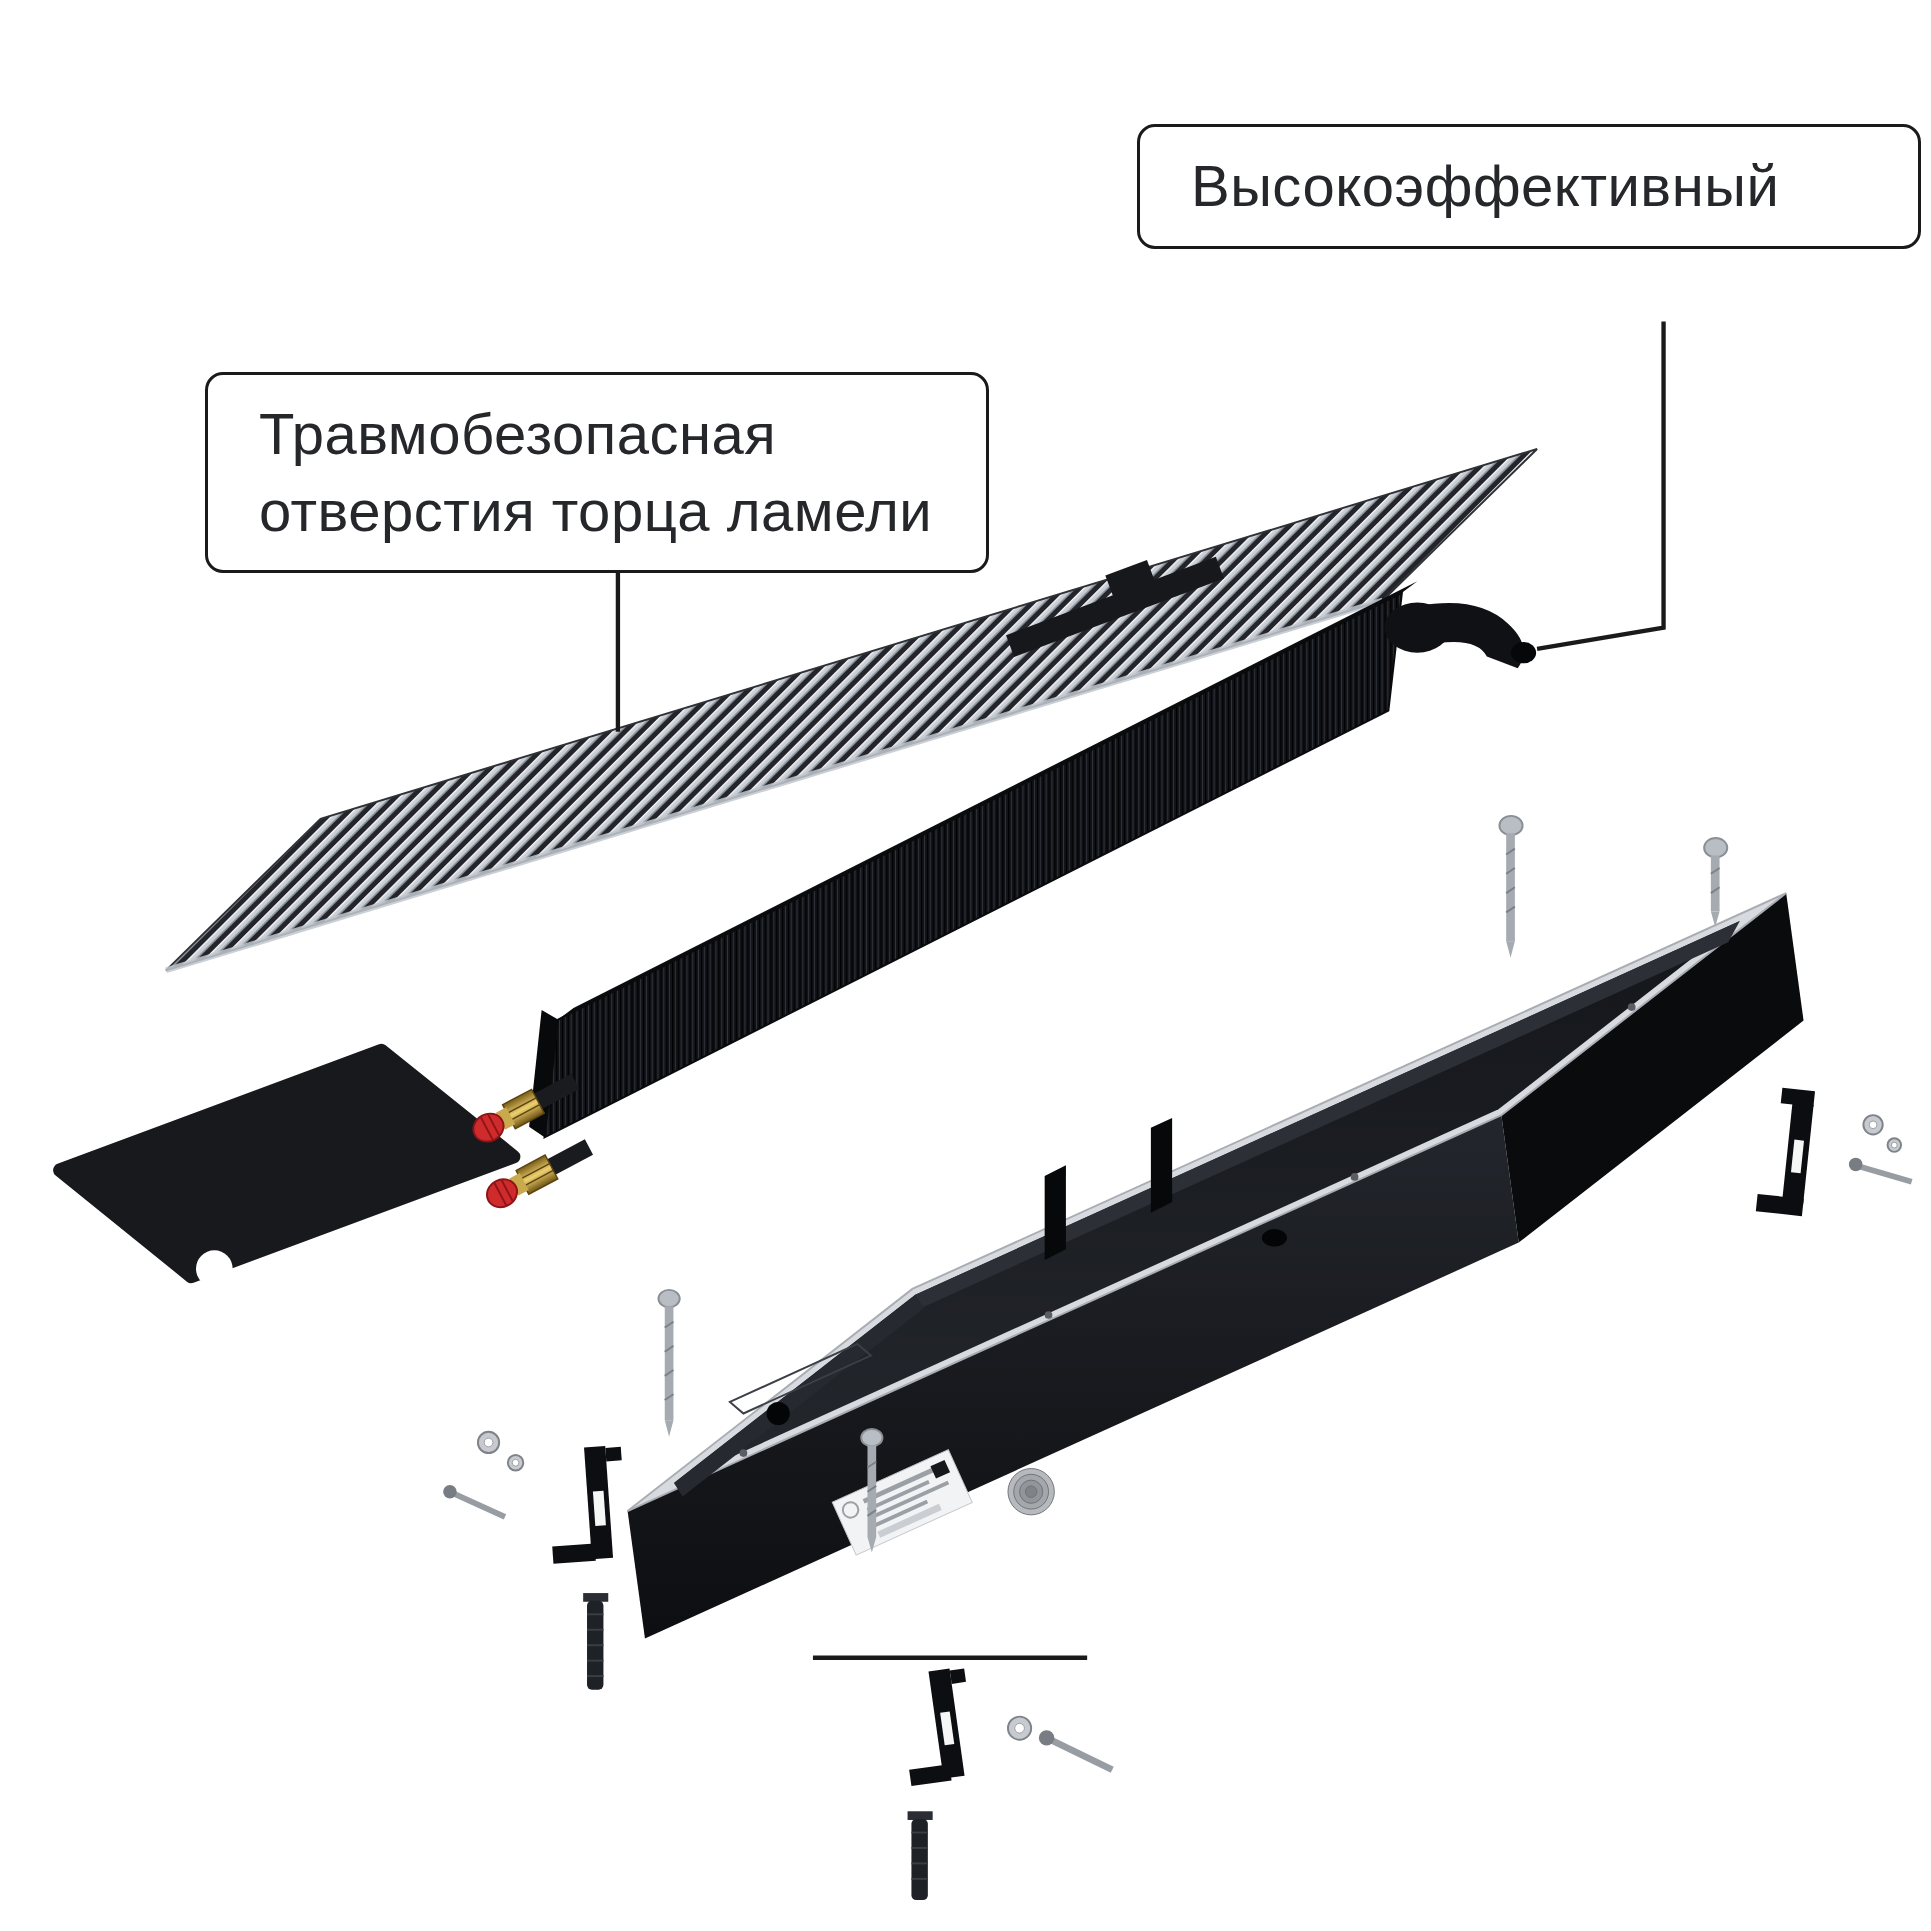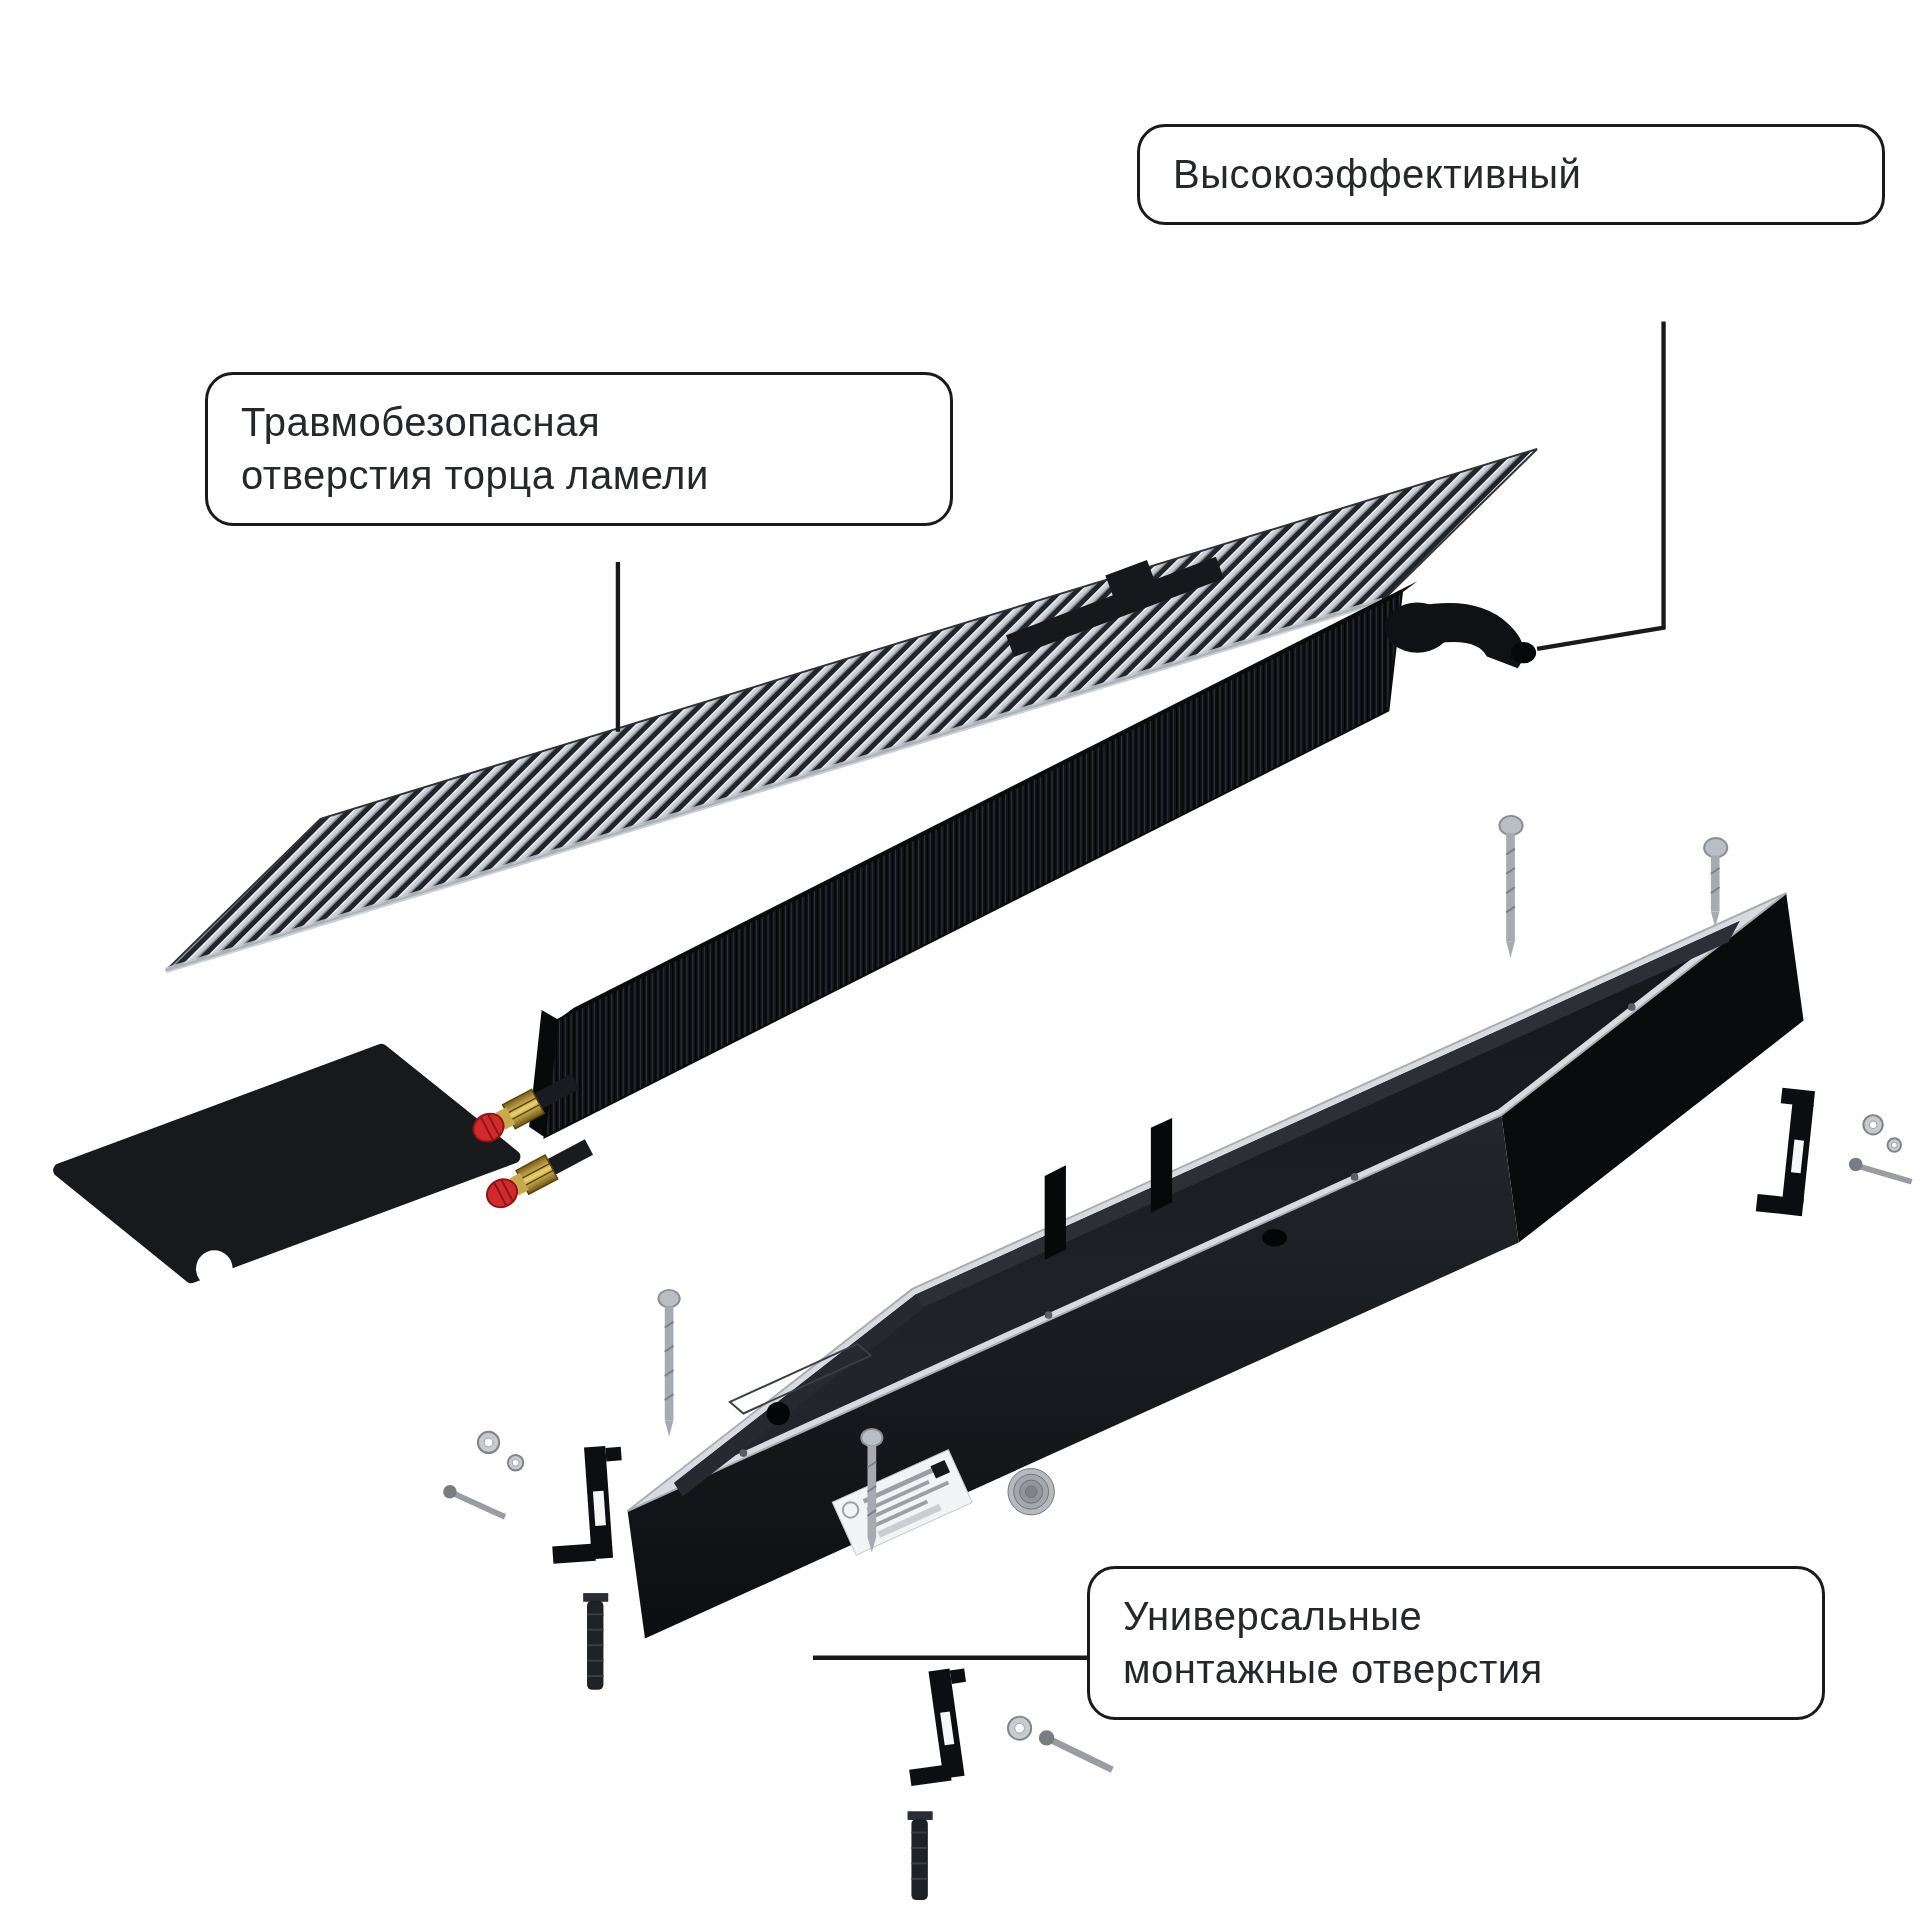--- a/index.html
+++ b/index.html
@@ -6,22 +6,22 @@
     --outline:#1a1a1a; --text:#25272a; --bg:#ffffff;
     --slat:#c9ced5; --body:#16181c; --rim:#d7dadf; --brass:#d9b85c; --capred:#cf2b2c;
   }
   html,body{margin:0;padding:0;background:var(--bg);}
   .stage{position:relative;width:1931px;height:1931px;background:var(--bg);overflow:hidden;
          font-family:"Liberation Sans",sans-serif;}
   .stage svg{position:absolute;left:0;top:0;}
   .leader{stroke:var(--outline);stroke-width:4.5;fill:none;}
   .callout{
     position:absolute; background:var(--bg);
-    border:3.9px solid var(--outline); border-radius:28px;
-    padding:21px 33px; font-size:40px; line-height:1.32; color:var(--text);
+    border:3.9px solid var(--outline); border-radius:18px;
+    padding:21px 51px; font-size:58px; line-height:1.32; color:var(--text);
     letter-spacing:0.5px; white-space:nowrap;
   }
   .callout span{display:block;}
 </style>
 </head>
 <body>
 
 <div class="stage">
 
 <svg width="1931" height="1931" viewBox="0 0 2000 2000">
@@ -257,19 +257,15 @@
 
 <div class="callout" style="left:1137px;top:124px;min-width:676px;">
   <span>Высокоэффективный</span>
 </div>
 
 <div class="callout" style="left:205px;top:372px;min-width:676px;">
   <span>Травмобезопасная</span>
   <span>отверстия торца ламели</span>
 </div>
 
-<div class="callout" style="left:1087px;top:1566px;min-width:666px;">
-  <span>Универсальные</span>
-  <span>монтажные отверстия</span>
+
 </div>
 
-</div>
-
 
 </body></html>

